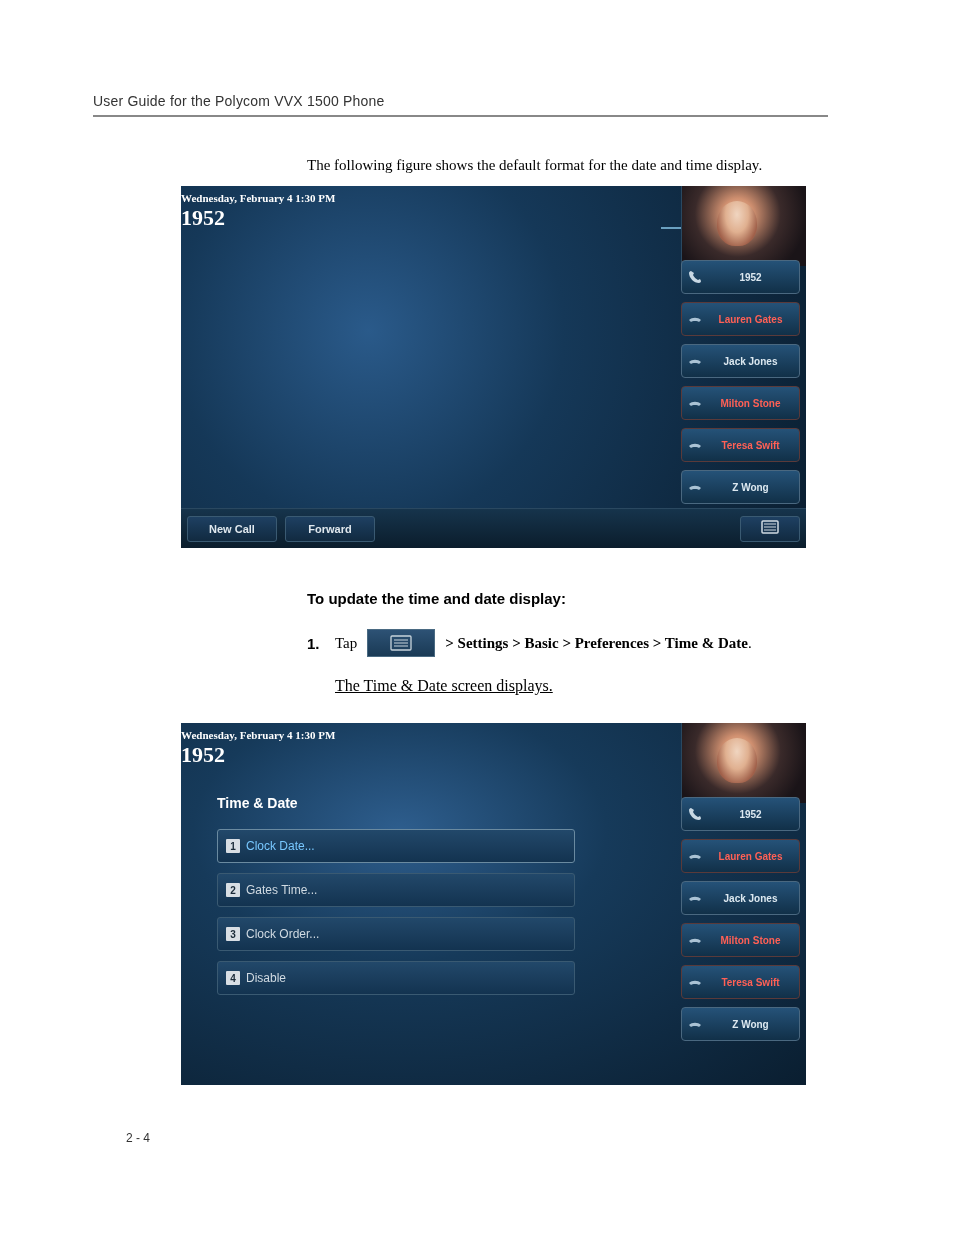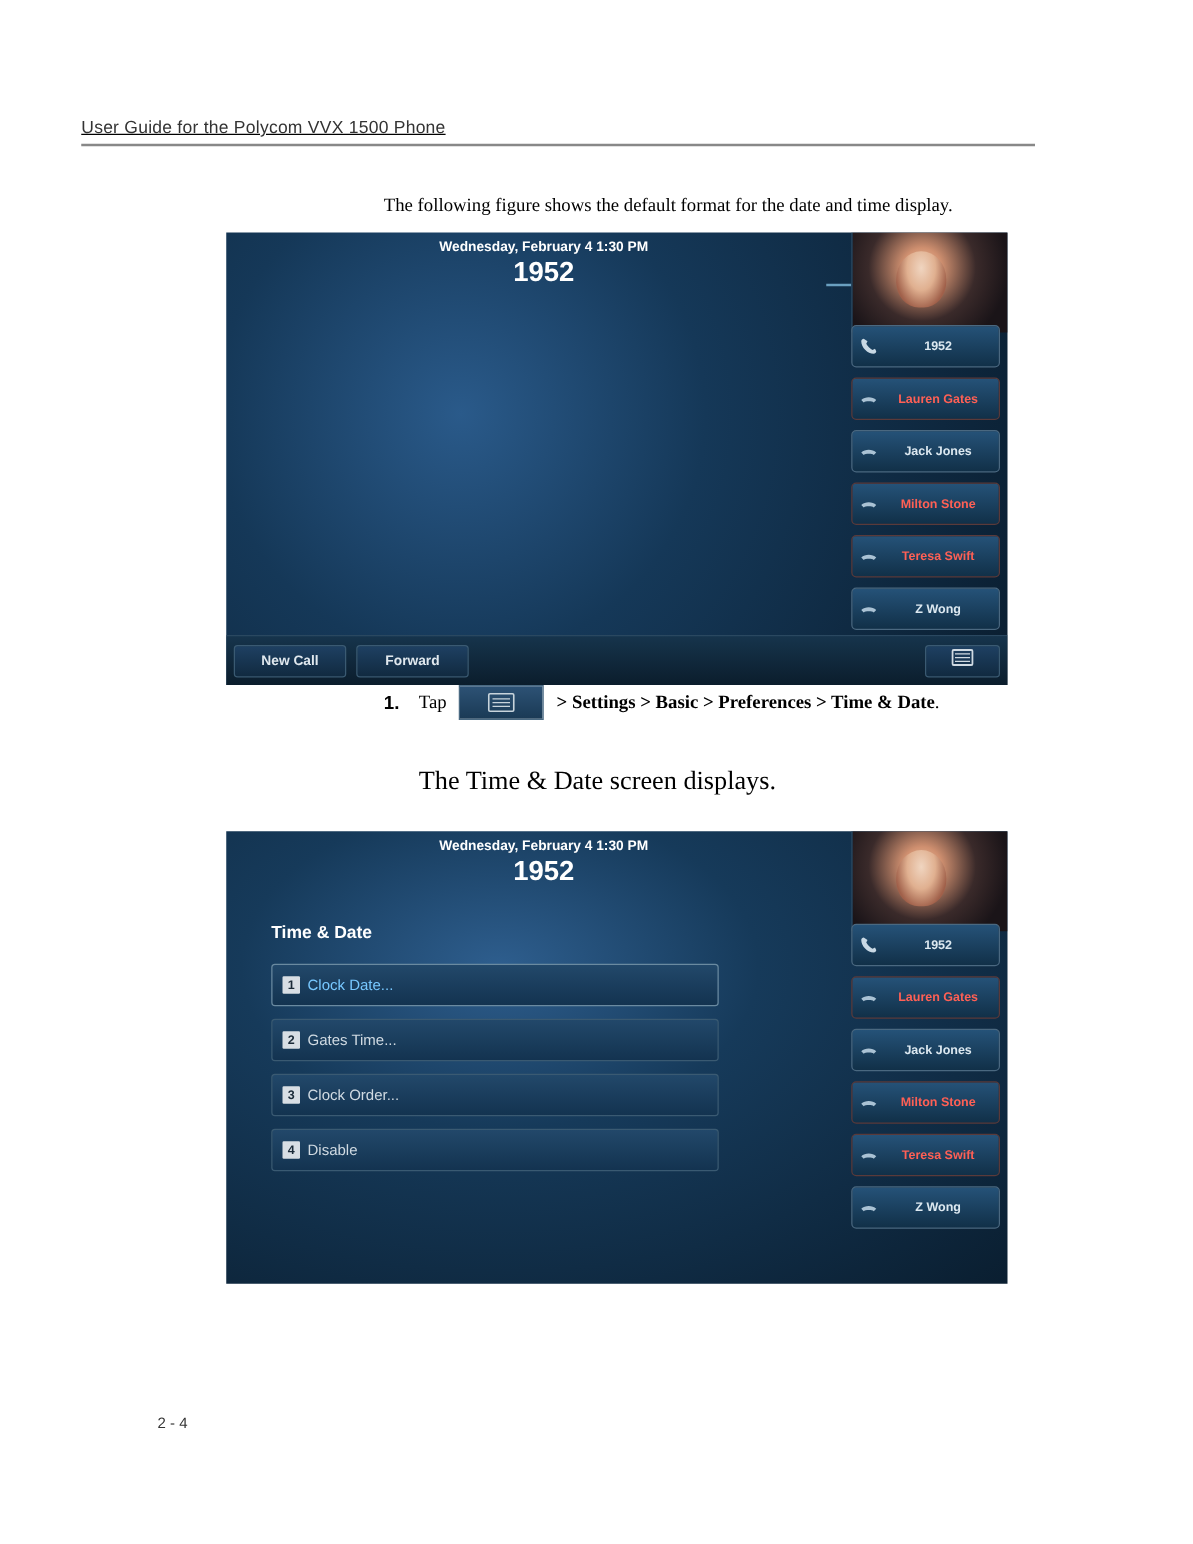--- a/index.html
+++ b/index.html
@@ -5,22 +5,21 @@
   * { box-sizing: border-box; margin: 0; padding: 0; }
   body {
     width: 954px;
     height: 1235px;
     background: #fff;
     font-family: Georgia, 'Times New Roman', serif;
     color: #000;
     position: relative;
   }
   .header-area {
-    padding: 93px 126px 0 65px;
-    text-decoration: underline;
+    padding: 93px 126px 0 93px;
   }
   .header-title {
     font-family: 'Helvetica Neue', Arial, sans-serif;
     font-size: 14px;
     font-weight: 300;
     color: #333;
     letter-spacing: 0.2px;
   }
   .header-rule {
     border: none;
@@ -51,23 +50,23 @@
     margin-left: -126px;
     position: relative;
     background: radial-gradient(ellipse at 35% 30%, #2e5e8e 0%, #163a5a 36%, #0a1e30 100%);
     overflow: hidden;
   }
   .status-area {
     position: absolute;
     top: 0; left: 0; right: 125px;
     height: 55px;
     color: #fff;
-    text-align: center;
-    padding: 6px 8px 0 16px;
-    font-family: Liberation Sans, sans-serif;
+    text-align: left;
+    padding: 6px 8px 0 0;
+    font-family: Liberation Serif, serif;
   }
   .status-date {
     font-size: 11px;
     font-weight: bold;
   }
   .status-ext {
     font-size: 22px;
     font-weight: bold;
     margin-top: 1px;
   }
@@ -245,24 +244,25 @@
     display: inline-flex;
     width: 68px;
     height: 28px;
     background: linear-gradient(180deg, #2d5275 0%, #1a3a55 100%);
     border: 1px solid #4a6a82;
     align-items: center;
     justify-content: center;
     vertical-align: middle;
   }
   .step-followup {
-    font-size: 21px;
-    margin-top: 36px;
+    font-size: 16px;
+    margin-top: 20px;
     margin-left: 28px;
     margin-bottom: 28px;
+    text-decoration: underline;
   }
   .page-num {
     position: absolute;
     left: 126px;
     bottom: 90px;
     font-family: 'Helvetica Neue', Arial, sans-serif;
     font-size: 12px;
     color: #333;
     margin-top: 40px;
   }
@@ -346,20 +346,21 @@
               <rect x="1" y="1" width="16" height="12" rx="1" fill="none" stroke="#d0dae2" stroke-width="1.5"></rect>
               <line x1="3" y1="4" x2="15" y2="4" stroke="#d0dae2"></line>
               <line x1="3" y1="7" x2="15" y2="7" stroke="#d0dae2"></line>
               <line x1="3" y1="10" x2="15" y2="10" stroke="#d0dae2"></line>
             </svg>
         </span>
       </div>
     </div>
   </div>
 
+  <div class="instruction-heading">To update the time and date display:</div>
 
   <div class="step-line">
     <span class="step-num">1.</span>
     <span>Tap</span>
     <span class="inline-icon">
       <svg width="22" height="16" viewBox="0 0 22 16">
           <rect x="1" y="1" width="20" height="14" rx="1" fill="none" stroke="#c8d4dc" stroke-width="1.3"></rect>
           <line x1="4" y1="5" x2="18" y2="5" stroke="#c8d4dc"></line>
           <line x1="4" y1="8" x2="18" y2="8" stroke="#c8d4dc"></line>
           <line x1="4" y1="11" x2="18" y2="11" stroke="#c8d4dc"></line>

